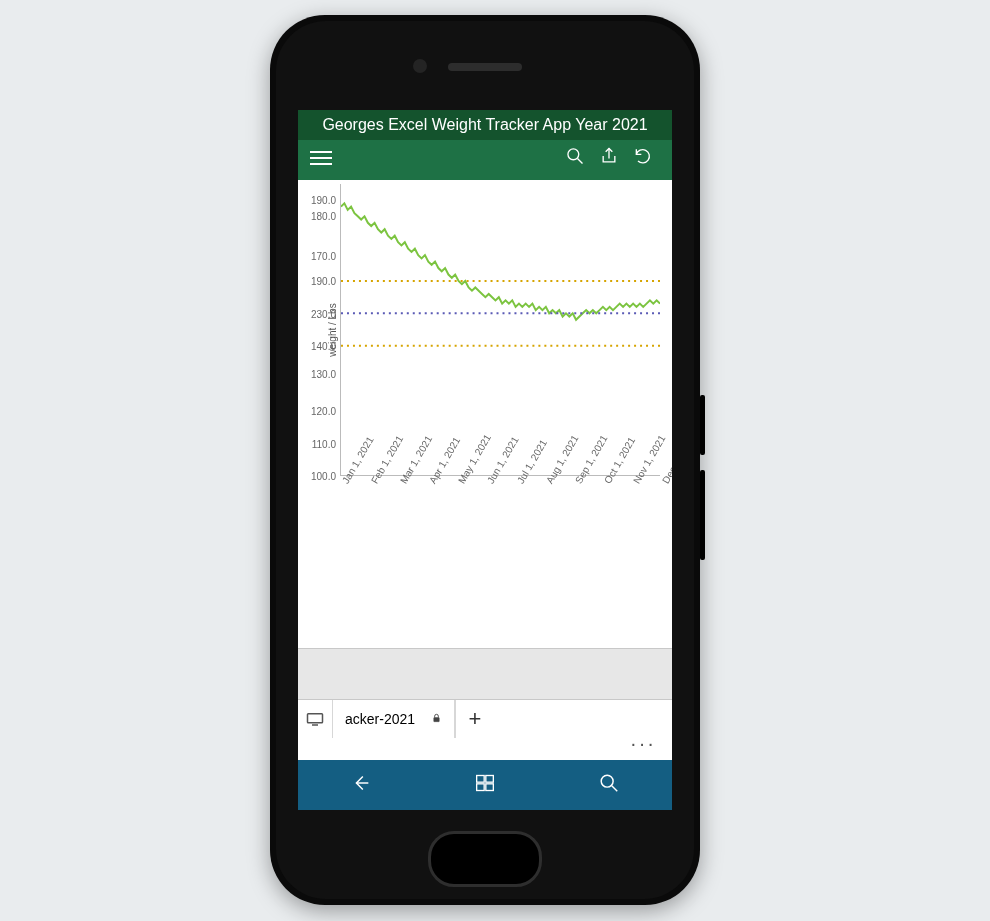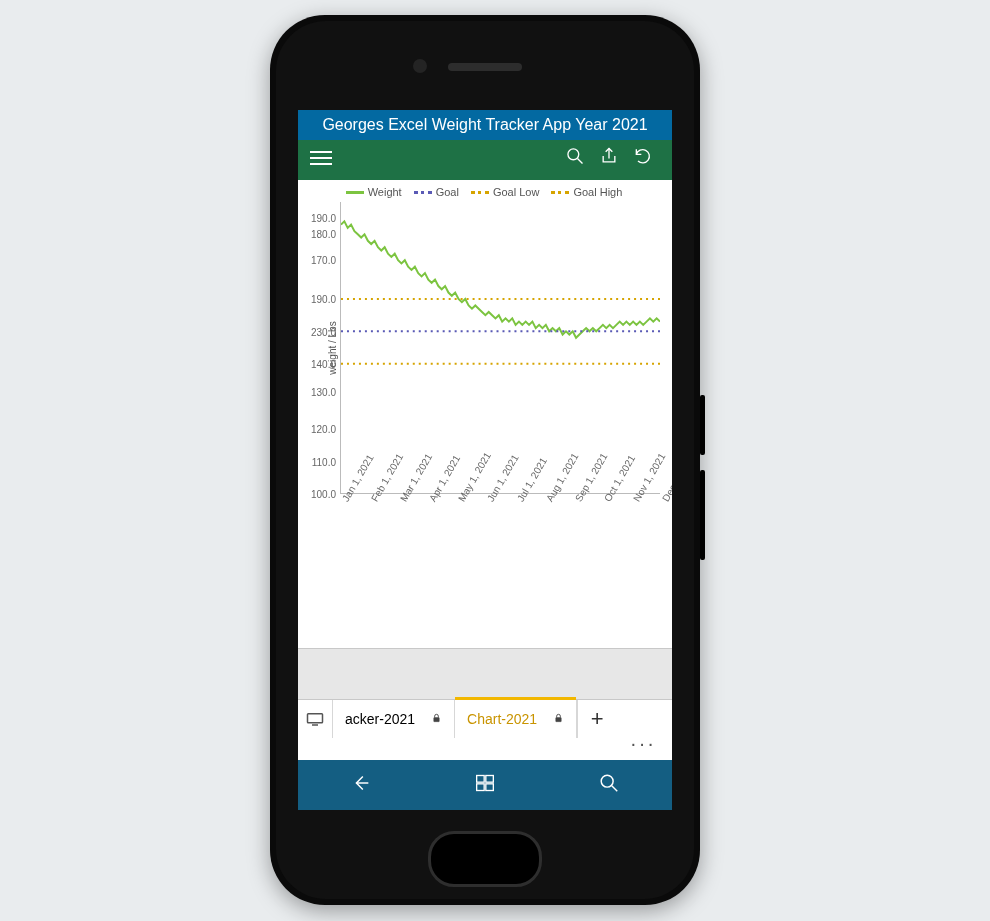--- a/index.html
+++ b/index.html
@@ -7,21 +7,21 @@
   
   .phone{position:absolute;left:270px;top:15px;width:430px;height:890px;background:#0a0a0a;border-radius:55px;box-shadow:0 6px 22px rgba(0,0,0,.35);}
   .phone:before{content:"";position:absolute;inset:6px;border-radius:50px;background:#111;}
   .screen{position:absolute;left:28px;top:95px;width:374px;height:700px;background:#fff;display:flex;flex-direction:column;overflow:hidden;}
   .speaker{position:absolute;top:48px;left:50%;transform:translateX(-50%);width:74px;height:8px;border-radius:4px;background:#2d2d2d;}
   .cam{position:absolute;top:44px;left:calc(50% - 72px);width:14px;height:14px;border-radius:50%;background:#242424;}
   .side-btn{position:absolute;right:-5px;width:5px;background:#000;border-radius:2px;}
   .sb1{top:380px;height:60px;} .sb2{top:455px;height:90px;}
   .home{position:absolute;bottom:18px;left:50%;transform:translateX(-50%);width:108px;height:50px;border-radius:26px;background:#000;border:3px solid #2e2e2e;}
   
-  .titlebar{background:#0369a1;color:#fff;text-align:center;font-size:16px;font-weight:300;padding:6px 20px;}
+  .titlebar{background:#14532d;color:#fff;text-align:center;font-size:16px;font-weight:300;padding:6px 20px;}
   .toolbar{background:#1e7145;display:flex;align-items:center;padding:6px 12px 10px;color:#fff;}
   .tspacer{flex:1;}
   .ticon{width:34px;text-align:center;}
   .ticon svg{stroke:#fff;fill:none;stroke-width:1.6;}
   .burger{width:22px;}
   .burger div{height:2px;background:#fff;margin:4px 0;}
   
   .fmla{display:flex;align-items:center;border-bottom:1px solid #d7d7d7;background:#fcfcfc;height:34px;}
   .fx{width:34px;text-align:center;color:#777;font-family:Cambria,Georgia,serif;font-style:italic;font-size:16px;}
   .fmla-in{flex:1;height:100%;border:none;outline:none;font-size:13px;background:transparent;border-left:1px solid #e2e2e2;padding-left:8px;}
@@ -92,49 +92,31 @@
           <svg width="20" height="20" viewBox="0 0 24 24">
               <path d="M4 10a8 8 0 1 1 2 8"></path>
               <path d="M4 4v6h6"></path>
             </svg>
         </div>
       </div>
 
 
       <div class="sheet">
         <div class="chart-wrap">
-          <div class="legend" id="legend">
-              <div class="lg">
-                <span class="sw" style="border-top-style: solid; border-top-color: rgb(124, 196, 64);"></span>
-                <span>Weight</span>
-              </div>
-              <div class="lg">
-                <span class="sw" style="border-top-style: dotted; border-top-color: rgb(90, 90, 181);"></span>
-                <span>Goal</span>
-              </div>
-              <div class="lg">
-                <span class="sw" style="border-top-style: dotted; border-top-color: rgb(214, 164, 0);"></span>
-                <span>Goal Low</span>
-              </div>
-              <div class="lg">
-                <span class="sw" style="border-top-style: dotted; border-top-color: rgb(214, 164, 0);"></span>
-                <span>Goal High</span>
-              </div>
-            </div>
           <div class="plot" id="plot">
             <div class="ylab">weight / Lbs</div>
             <div class="yaxis" id="yaxis">
                 <div class="ytick" style="top: 292px;">100.0</div>
                 <div class="ytick" style="top: 259.556px;">110.0</div>
                 <div class="ytick" style="top: 227.111px;">120.0</div>
                 <div class="ytick" style="top: 190px;">130.0</div>
                 <div class="ytick" style="top: 162.222px;">140.0</div>
                 <div class="ytick" style="top: 129.778px;">230.0</div>
                 <div class="ytick" style="top: 97.3333px;">190.0</div>
-                <div class="ytick" style="top: 58px;">170.0</div>
+                <div class="ytick" style="top: 72px;">170.0</div>
                 <div class="ytick" style="top: 32px;">180.0</div>
                 <div class="ytick" style="top: 16px;">190.0</div>
               </div>
             <div class="plot-area">
               <svg id="plotsvg" width="100%" height="100%" preserveAspectRatio="none" viewBox="0 0 320 292">
                   <polyline points="0,22.711111111111094 3.3684210526315788,19.46666666666666 6.7368421052631575,25.95555555555556 10.105263157894736,22.711111111111094 13.473684210526315,29.199999999999992 16.842105263157894,32.44444444444446 20.210526315789473,35.68888888888889 23.57894736842105,32.44444444444446 26.94736842105263,38.93333333333332 30.31578947368421,42.17777777777779 33.68421052631579,38.93333333333332 37.05263157894737,45.422222222222224 40.421052631578945,48.66666666666666 43.78947368421053,45.422222222222224 47.1578947368421,51.91111111111112 50.526315789473685,55.15555555555555 53.89473684210526,51.91111111111112 57.26315789473684,58.399999999999984 60.63157894736842,61.64444444444445 64,58.399999999999984 67.36842105263158,64.88888888888889 70.73684210526316,68.13333333333331 74.10526315789474,64.88888888888889 77.47368421052632,71.37777777777778 80.84210526315789,74.62222222222222 84.21052631578948,71.37777777777778 87.57894736842105,77.86666666666669 90.94736842105263,81.11111111111111 94.3157894736842,77.86666666666669 97.6842105263158,84.35555555555555 101.05263157894737,87.60000000000001 104.42105263157895,84.35555555555555 107.78947368421052,90.84444444444445 111.15789473684211,94.08888888888887 114.52631578947368,90.84444444444445 117.89473684210526,97.33333333333334 121.26315789473684,100.57777777777778 124.63157894736842,97.33333333333334 128,103.82222222222221 131.3684210526316,107.06666666666668 134.73684210526315,103.82222222222221 138.10526315789474,107.06666666666668 141.47368421052633,110.3111111111111 144.8421052631579,113.55555555555554 148.21052631578948,110.3111111111111 151.57894736842104,113.55555555555554 154.94736842105263,116.80000000000001 158.31578947368422,113.55555555555554 161.68421052631578,120.04444444444444 165.05263157894737,116.80000000000001 168.42105263157896,120.04444444444444 171.78947368421052,116.80000000000001 175.1578947368421,123.2888888888889 178.52631578947367,120.04444444444444 181.89473684210526,123.2888888888889 185.26315789473685,120.04444444444444 188.6315789473684,123.2888888888889 192,120.04444444444444 195.3684210526316,126.53333333333333 198.73684210526315,123.2888888888889 202.10526315789474,126.53333333333333 205.47368421052633,123.2888888888889 208.8421052631579,129.77777777777777 212.21052631578948,126.53333333333333 215.57894736842104,129.77777777777777 218.94736842105263,126.53333333333333 222.31578947368422,133.02222222222224 225.68421052631578,129.77777777777777 229.05263157894737,133.02222222222224 232.42105263157896,129.77777777777777 235.78947368421052,136.26666666666668 239.1578947368421,133.02222222222224 242.52631578947367,129.77777777777777 245.89473684210526,126.53333333333333 249.26315789473685,129.77777777777777 252.6315789473684,126.53333333333333 256,129.77777777777777 259.36842105263156,126.53333333333333 262.7368421052632,123.2888888888889 266.10526315789474,126.53333333333333 269.4736842105263,123.2888888888889 272.8421052631579,126.53333333333333 276.2105263157895,123.2888888888889 279.57894736842104,120.04444444444444 282.94736842105266,123.2888888888889 286.3157894736842,120.04444444444444 289.6842105263158,123.2888888888889 293.05263157894734,120.04444444444444 296.42105263157896,123.2888888888889 299.7894736842105,120.04444444444444 303.1578947368421,123.2888888888889 306.5263157894737,120.04444444444444 309.89473684210526,116.80000000000001 313.2631578947368,120.04444444444444 316.63157894736844,116.80000000000001 320,120.04444444444444" fill="none" stroke="#7cc440" stroke-width="2"></polyline>
                   <polyline points="0,129.77777777777777 320,129.77777777777777" fill="none" stroke="#5a5ab5" stroke-width="2" stroke-dasharray="2 4"></polyline>
                   <polyline points="0,162.22222222222223 320,162.22222222222223" fill="none" stroke="#d6a400" stroke-width="2" stroke-dasharray="2 4"></polyline>
                   <polyline points="0,97.33333333333334 320,97.33333333333334" fill="none" stroke="#d6a400" stroke-width="2" stroke-dasharray="2 4"></polyline>
                 </svg>
@@ -167,29 +149,20 @@
         </div>
         <div class="tab" id="tab0">
           <span>acker-2021</span>
           <span class="lock">
             <svg width="11" height="12" viewBox="0 0 24 24" stroke="#444" fill="#444">
                 <rect x="6" y="11" width="12" height="9" rx="1"></rect>
                 <path d="M8 11V8a4 4 0 0 1 8 0v3" fill="none" stroke-width="2"></path>
               </svg>
           </span>
         </div>
-        <div class="tab active" id="tab1">
-          <span>Chart-2021</span>
-          <span class="lock">
-            <svg width="11" height="12" viewBox="0 0 24 24" stroke="#444" fill="#444">
-                <rect x="6" y="11" width="12" height="9" rx="1"></rect>
-                <path d="M8 11V8a4 4 0 0 1 8 0v3" fill="none" stroke-width="2"></path>
-              </svg>
-          </span>
-        </div>
         <div class="tab-add">+</div>
       </div>
       <div class="dots">···</div>
 
       <div class="navbar">
         <div>
           <svg width="22" height="22" viewBox="0 0 24 24">
               <path d="M14 5l-7 7 7 7"></path>
               <line x1="7" y1="12" x2="20" y2="12"></line>
             </svg>

